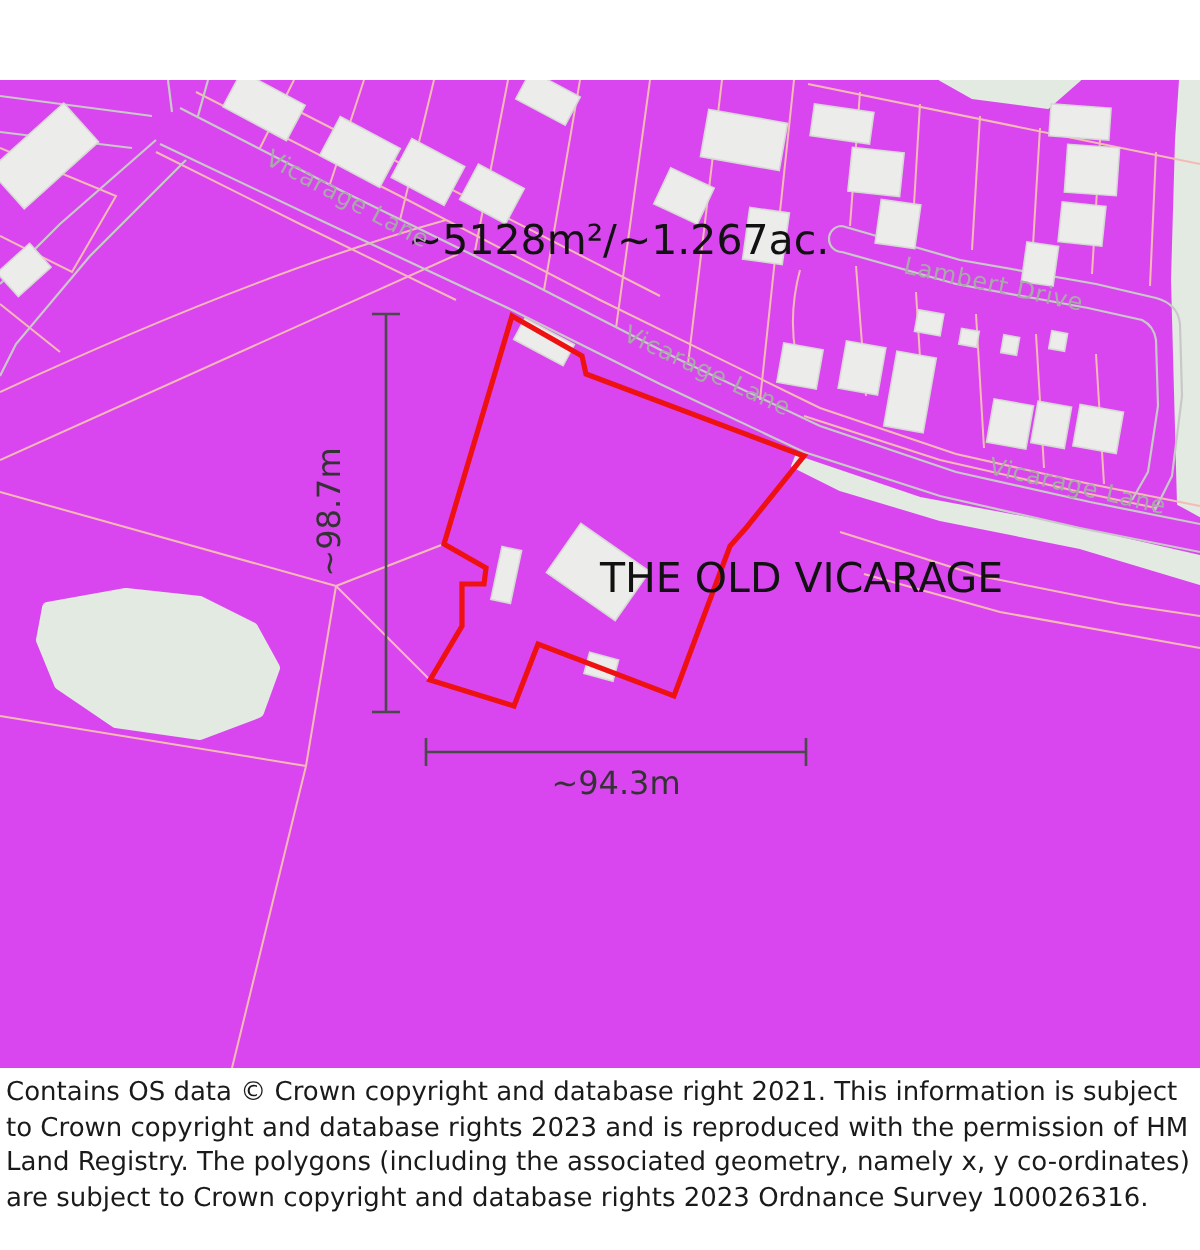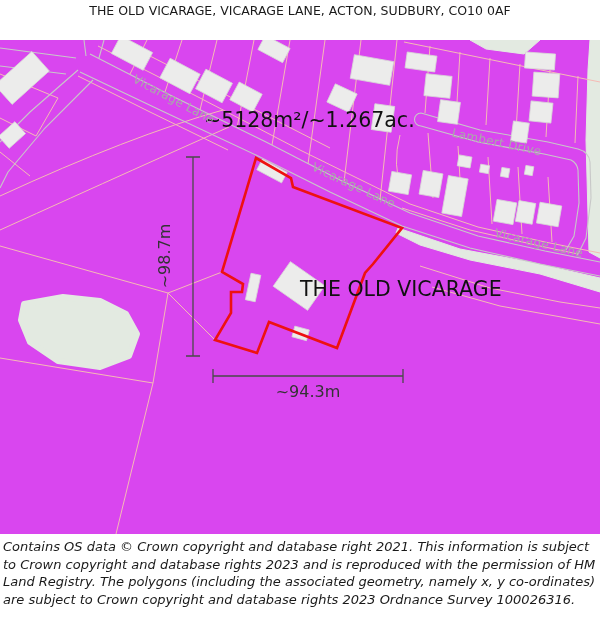--- a/index.html
+++ b/index.html
@@ -2,36 +2,35 @@
 <html><head>
 <meta charset="utf-8">
 <style>
   html,body{margin:0;padding:0;background:#ffffff;}
   body{width:600px;height:625px;overflow:hidden;font-family:"DejaVu Sans",sans-serif;color:#1a1a1a;}
   .header{height:40px;text-align:center;padding-top:3px;box-sizing:border-box;background:#fff;}
   .header .title{font-size:12.5px;line-height:16px;}
   .header .subtitle{font-size:12.5px;line-height:16px;}
   .map-wrap{position:relative;width:600px;height:494px;background:#d946ef;}
   svg{display:block;}
-  .footer{font-size:13px;line-height:17.6px;padding:4px 3px 0 3px;background:#fff;font-style:italic;}
+  .footer{font-size:13px;line-height:17.6px;padding:4px 3px 0 3px;background:#fff;}
   .roads{stroke:#c8c8c8;stroke-width:1.1;fill:none;}
   .parcels{stroke:#f5bab5;stroke-width:1;fill:none;}
   .bldg{fill:#ececeb;stroke:#d8d8d6;stroke-width:0.8;}
   .green{fill:#e3eae1;stroke:#e3eae1;stroke-width:6;stroke-linejoin:round;}
   .boundary{fill:none;stroke:#ee1111;stroke-width:2.6;stroke-linejoin:miter;}
   .measure{stroke:#4a4a4a;stroke-width:1.3;fill:none;}
   .maplabel{fill:#111;}
   .roadlabel{fill:#a9a9a9;font-size:12px;letter-spacing:0.4px;}
   .measlabel{fill:#333;font-size:16px;}
 </style>
 </head>
 <body>
 
 <div class="header">
-  <div class="title">THE OLD VICARAGE, VICARAGE LANE, ACTON, SUDBURY, CO10 0AF</div>
 </div>
 
 <div class="map-wrap">
 <svg width="600" height="494" viewBox="0 0 600 494" xmlns="http://www.w3.org/2000/svg">
 
   <g>
     <polygon class="green" points="24,264 63,257 100,261 126,274 137,294 129,316 100,327 58,321 30,302 21,280"></polygon>
     <polygon class="green" style="stroke-width:1" points="398,188 460,209 530,222 600,238 600,252 540,234 470,220 420,205 396,193"></polygon>
     <polygon class="green" style="stroke-width:1" points="590,0 600,0 600,218 589,212 586,100 588,30"></polygon>
     <polygon class="green" style="stroke-width:1" points="470,0 540,0 524,14 486,9"></polygon>

